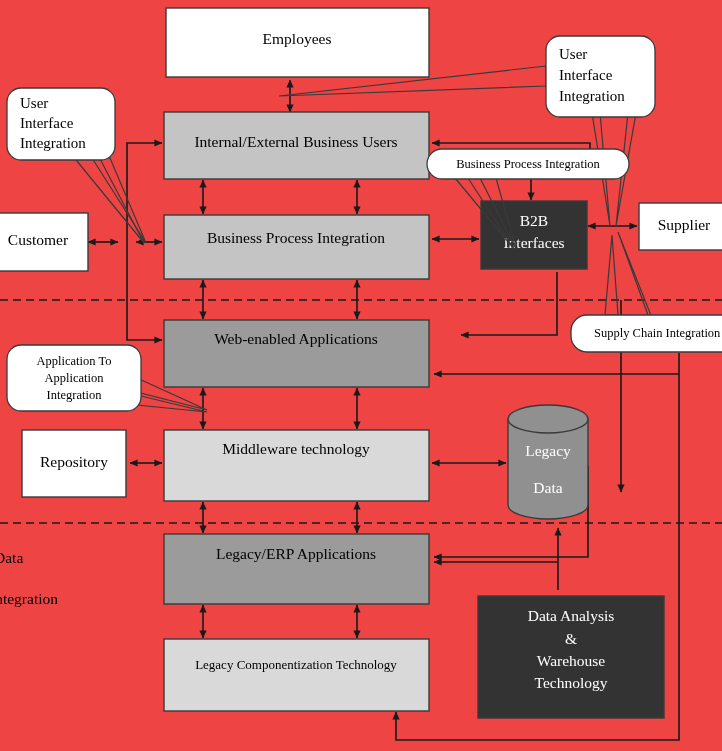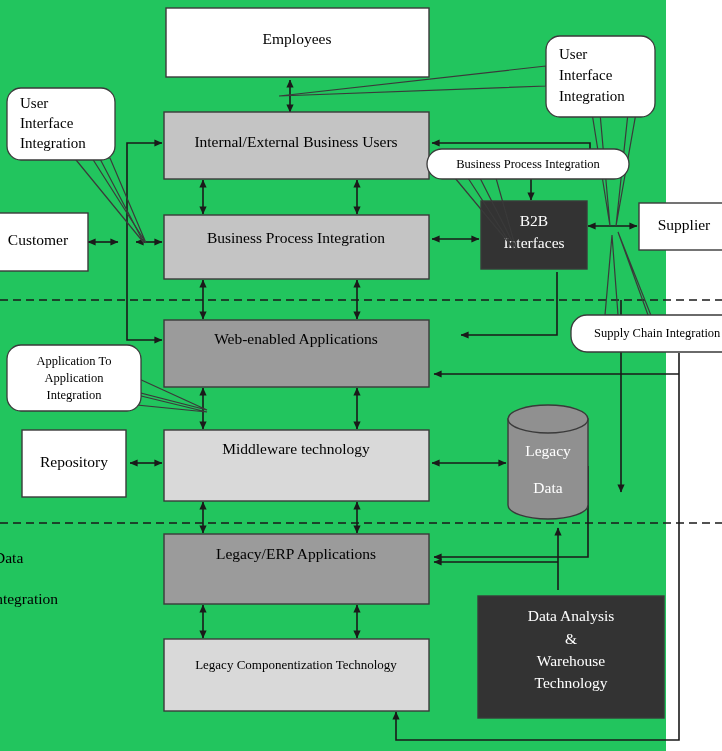--- a/index.html
+++ b/index.html
@@ -8,23 +8,23 @@
     background: #ffffff;
   }
   body {
     width: 722px;
     height: 751px;
     overflow: hidden;
     font-family: "Liberation Serif", "DejaVu Serif", serif;
   }
   #diagram-root {
     position: relative;
-    width: 666px;
+    width: 722px;
     height: 751px;
-    background: #22c55e;
+    background: #ef4444;
   }
   svg#diagram-svg {
     position: absolute;
     left: 0;
     top: 0;
     width: 722px;
     height: 751px;
   }
   .node-rect {
     stroke: #3a3a3a;

